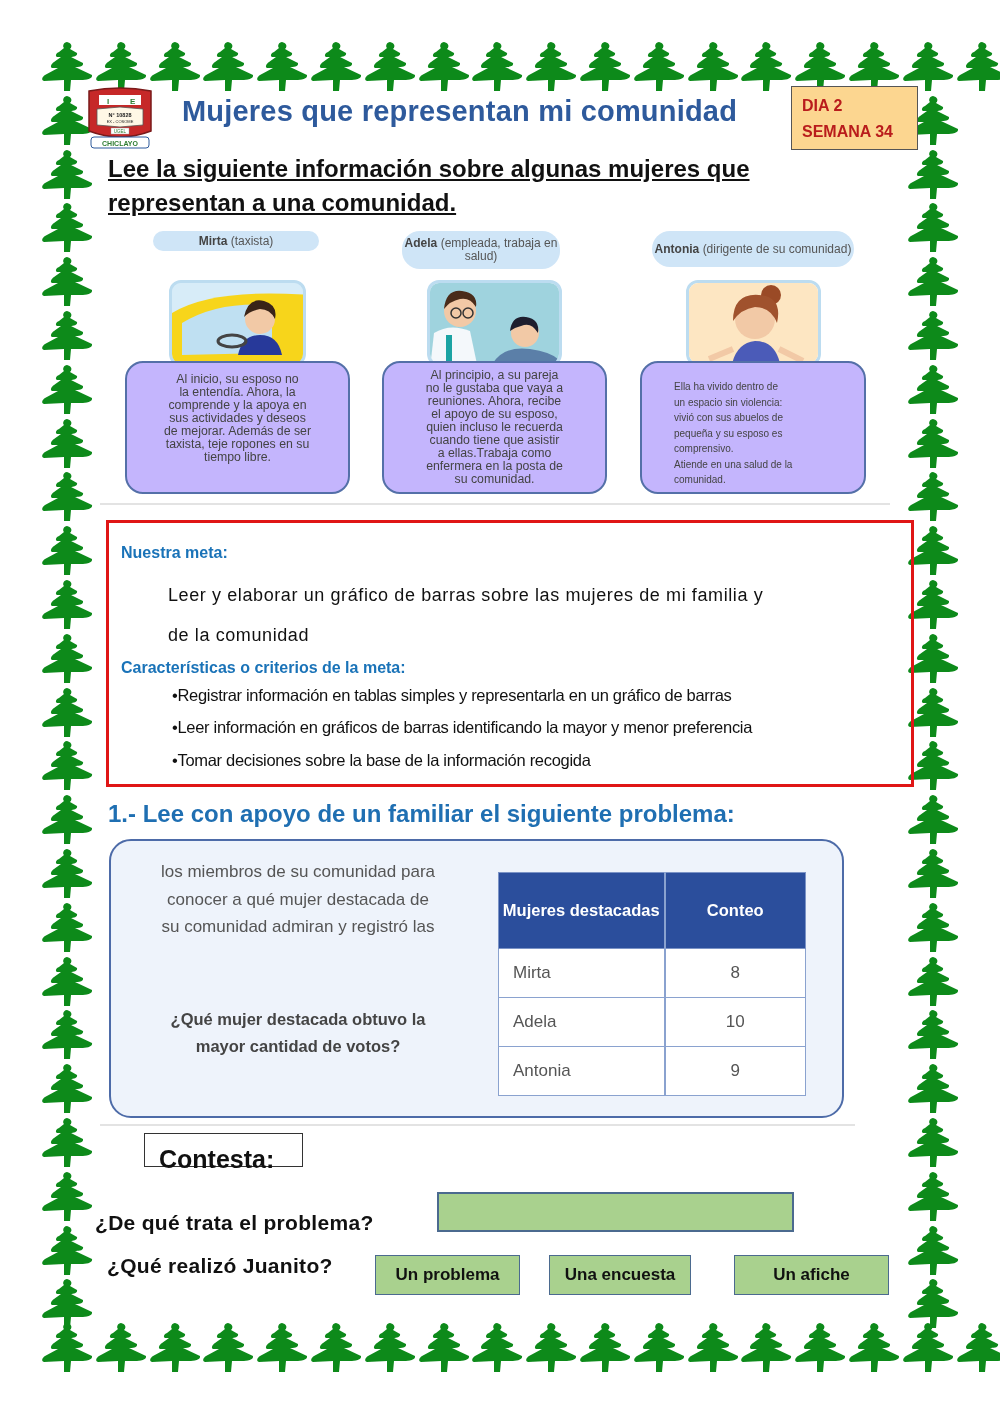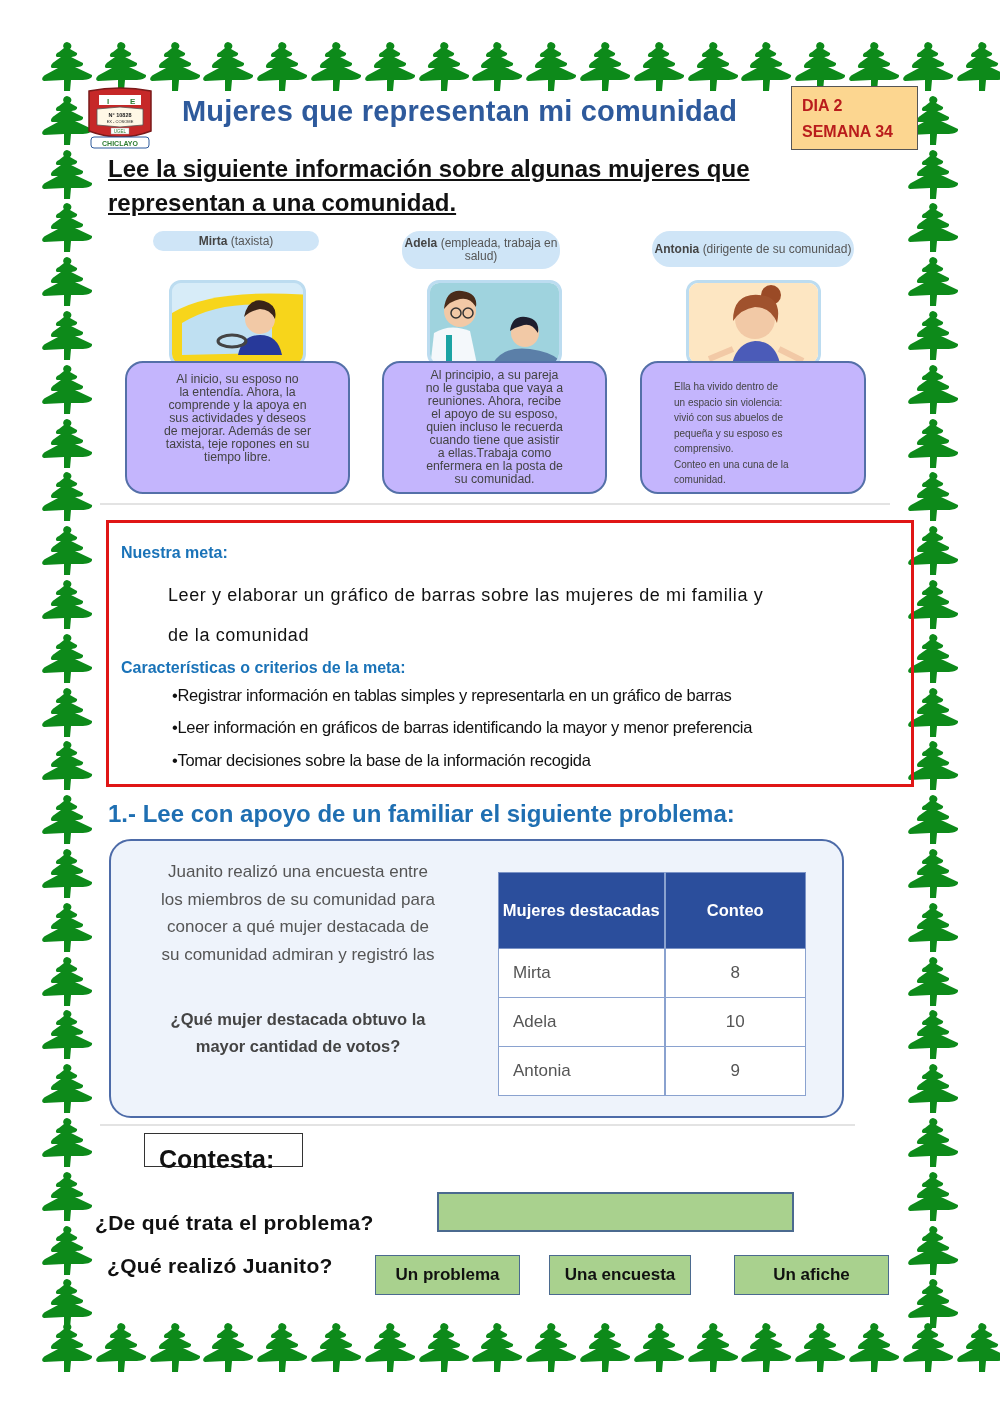--- a/index.html
+++ b/index.html
@@ -555,39 +555,38 @@
     <path d="M44 66 L20 76" stroke="#f2c9a6" stroke-width="6"></path>
       <path d="M90 66 L114 78" stroke="#f2c9a6" stroke-width="6"></path>
   </svg>
 </div>
 <div class="card-text left" style="left:640px; top:361px; width:226px; height:133px;">
   <div>Ella ha vivido dentro de</div>
     <div>un espacio sin violencia:</div>
     <div>vivió con sus abuelos de</div>
     <div>pequeña y su esposo es</div>
     <div>comprensivo.</div>
-    <div>Conteo en una cuna de la</div>
+    <div>Atiende en una salud de la</div>
     <div>comunidad.</div>
 </div>
 
 <div class="hr" style="left:100px; top:503px; width:790px;"></div>
 
 <div class="goal-box"></div>
 <div class="goal-label" style="left:121px; top:544px;">Nuestra meta:</div>
 <div class="goal-text" style="left:168px; top:585px;">Leer y elaborar un gráfico de barras sobre las mujeres de mi familia y</div>
 <div class="goal-text" style="left:168px; top:625px;">de la comunidad</div>
 <div class="goal-label" style="left:121px; top:659px;">Características o criterios de la meta:</div>
 <div class="crit" style="left:172px; top:686px;">•Registrar información en tablas simples y representarla en un gráfico de barras</div>
 <div class="crit" style="left:172px; top:718px;">•Leer información en gráficos de barras identificando la mayor y menor preferencia</div>
 <div class="crit" style="left:172px; top:751px;">•Tomar decisiones sobre la base de la información recogida</div>
 
 <div class="section-title">1.- Lee con apoyo de un familiar el siguiente problema:</div>
 <div class="problem-box"></div>
 <div class="problem-text">
-  <div>Juanito realizó una encuesta entre</div>
     <div>los miembros de su comunidad para</div>
     <div>conocer a qué mujer destacada de</div>
     <div>su comunidad admiran y registró las</div>
 </div>
 <div class="problem-q">
   <div>¿Qué mujer destacada obtuvo la</div>
     <div>mayor cantidad de votos?</div>
 </div>
 
 <table class="votes">

